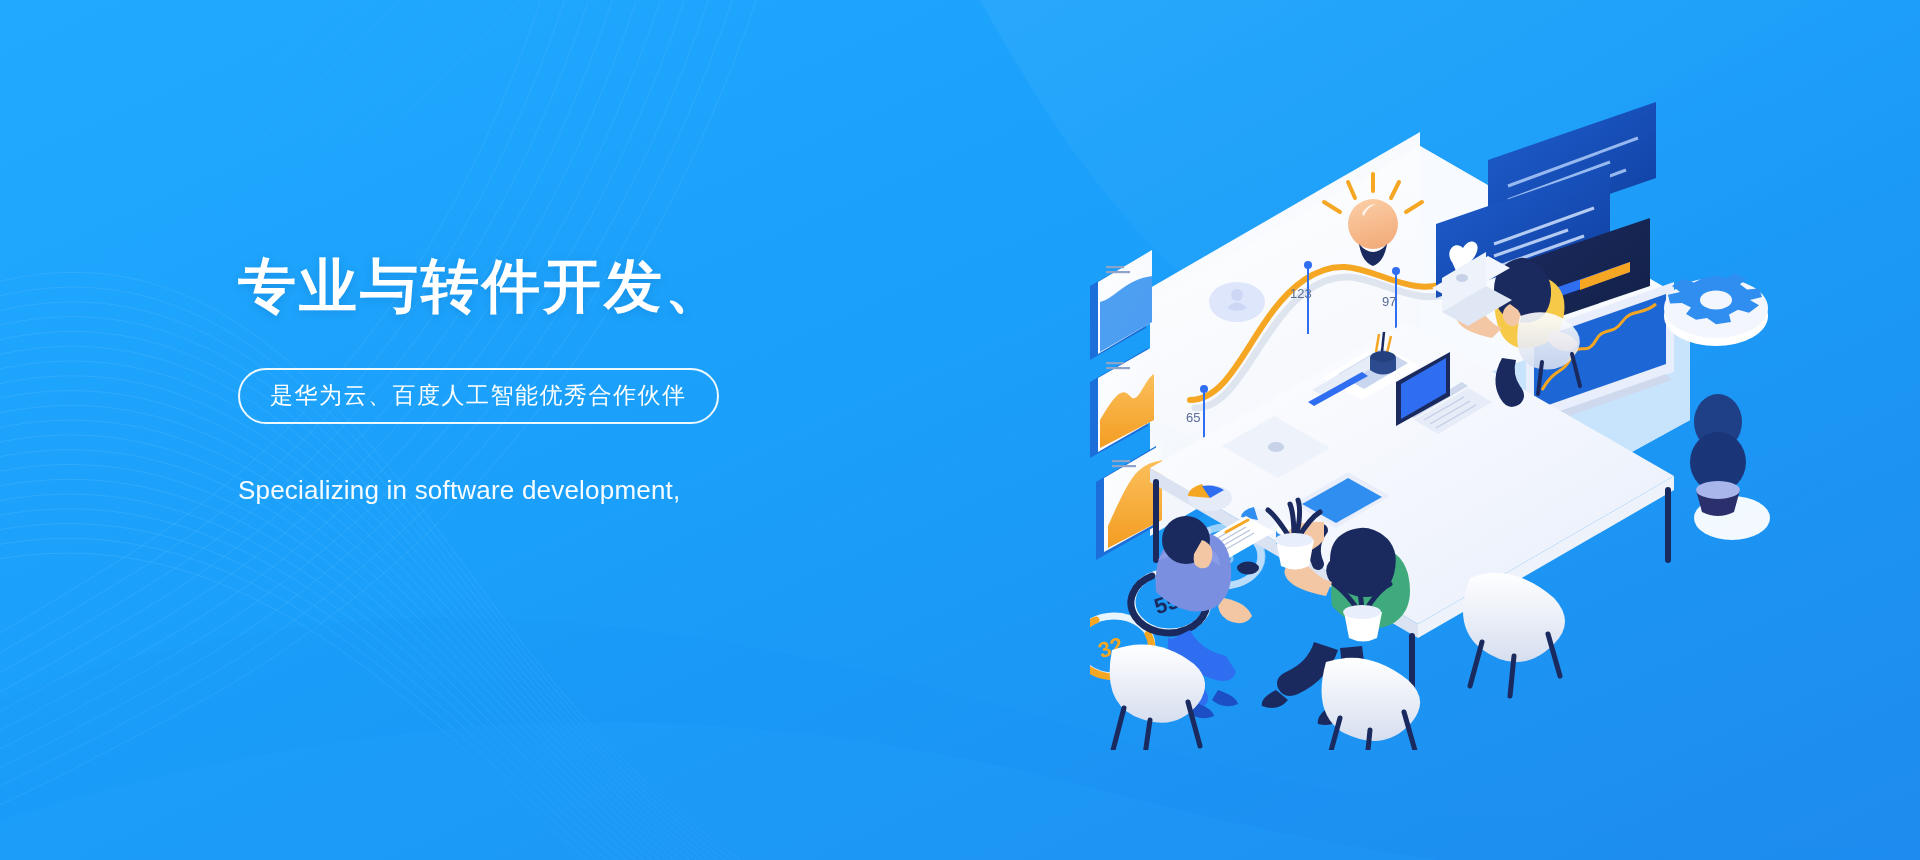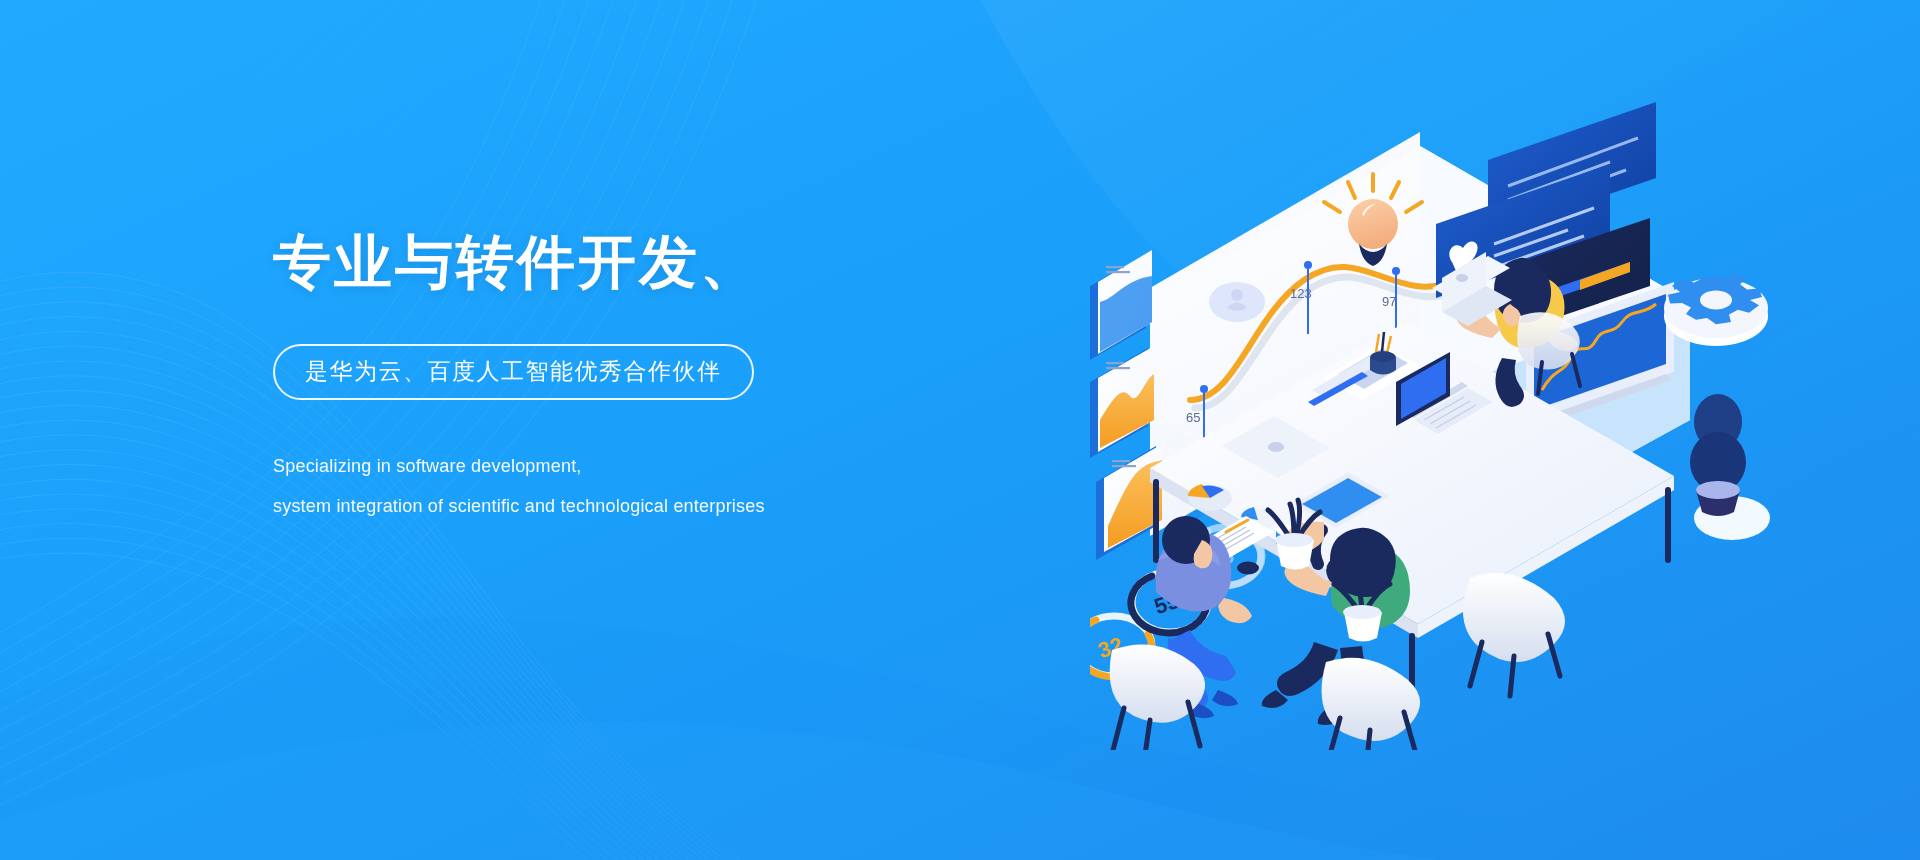--- a/index.html
+++ b/index.html
@@ -19,24 +19,23 @@
   }
   .bg-layer {
     position: absolute;
     inset: 0;
     pointer-events: none;
   }
   
   .copy {
     position: absolute;
     left: 238px;
-    top: 224px;
+    top: 248px;
     width: 900px;
     z-index: 20;
-    margin-left: 35px;
   }
   .title-line {
     font-size: 58px;
     line-height: 76px;
     font-weight: bold;
     color: #ffffff;
     letter-spacing: 3px;
     white-space: nowrap;
     text-shadow: 0 2px 10px rgba(0,60,120,0.18);
   }
@@ -48,21 +47,21 @@
     border-radius: 30px;
     color: #ffffff;
     font-size: 23px;
     line-height: 28px;
     letter-spacing: 1.5px;
     white-space: nowrap;
   }
   .sub {
     margin-top: 46px;
     color: #ffffff;
-    font-size: 18px;
+    font-size: 26px;
     line-height: 40px;
     letter-spacing: 0.2px;
     font-weight: 300;
     opacity: 0.97;
   }
   .sub div { white-space: nowrap; }
 
   
   .illus {
     position: absolute;
@@ -145,21 +144,20 @@
     </g>
   </svg>
 
   <div class="copy">
     <div class="title-line">专业与转件开发、</div>
 
     <div class="pill">是华为云、百度人工智能优秀合作伙伴</div>
 
     <div class="sub">
       <div>Specializing in software development,</div>
-      <div>system integration of scientific and technological enterprises</div>
     </div>
   </div>
 
   <div class="illus">
   <svg width="810" height="660" viewBox="0 0 810 660">
     <defs>
       <linearGradient id="panelG" x1="0" y1="0" x2="0.6" y2="1">
         <stop offset="0%" stop-color="#ffffff"></stop>
         <stop offset="100%" stop-color="#eef3fb"></stop>
       </linearGradient>

